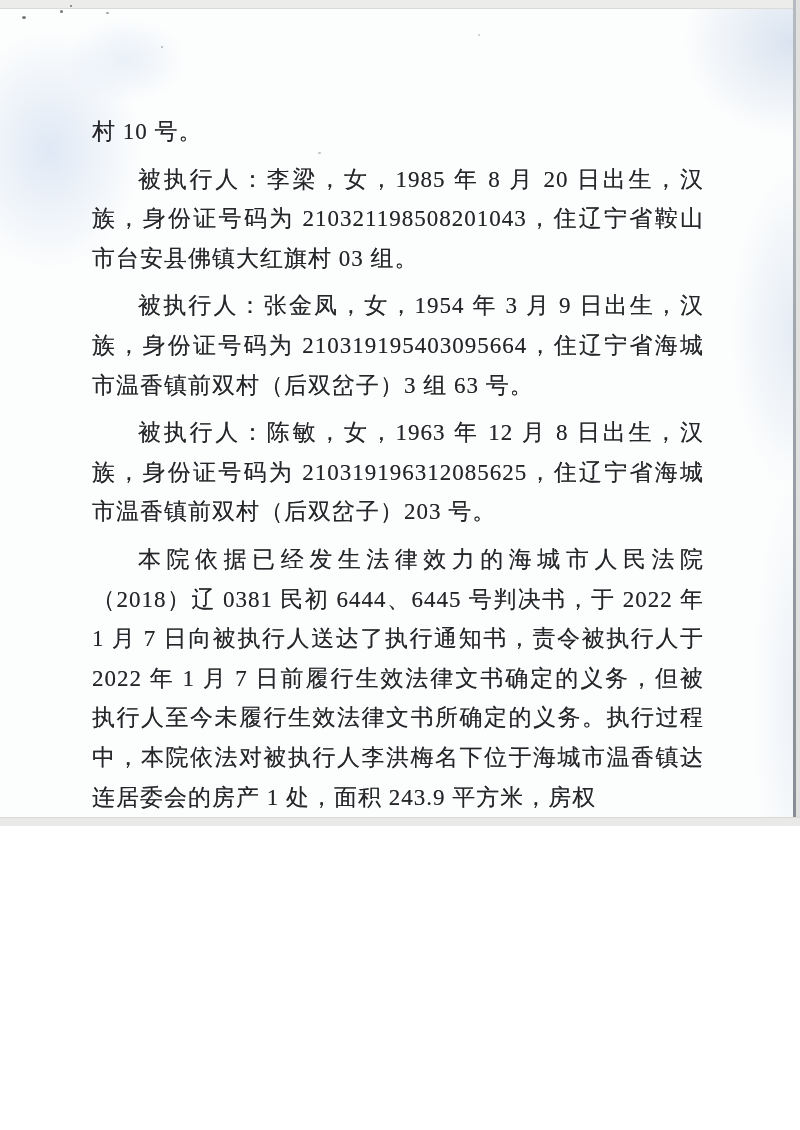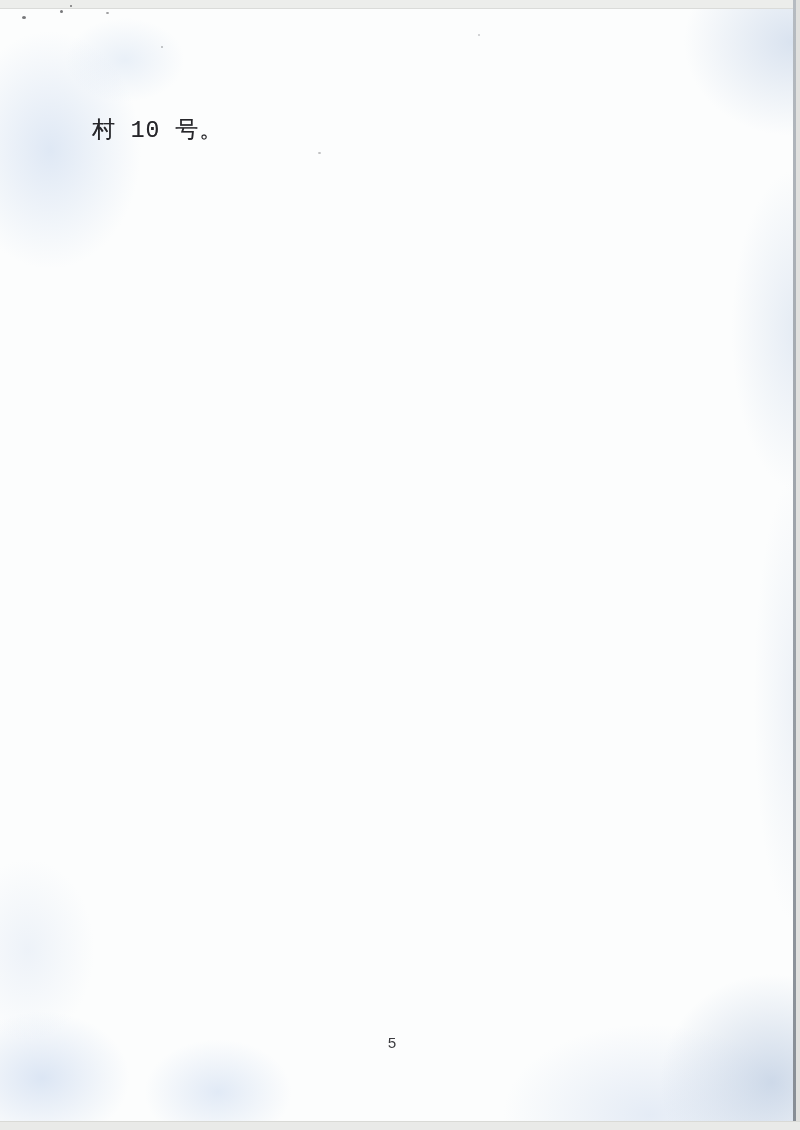--- a/index.html
+++ b/index.html
@@ -3,23 +3,23 @@
 <meta charset="utf-8">
 <style>
   html, body {
     margin: 0;
     padding: 0;
     background: #ffffff;
   }
   .scan-page {
     position: relative;
     width: 800px;
-    height: 1130px;
+    height: 826px;
     overflow: hidden;
-    font-family: Liberation Mono, monospace;
+    font-family: Liberation Serif, serif;
     background:
       
       radial-gradient(ellipse 130px 170px at 50px 150px, rgba(199,215,238,.55), rgba(199,215,238,0) 70%),
       radial-gradient(ellipse 85px 60px at 125px 60px, rgba(205,220,240,.40), rgba(205,220,240,0) 70%),
       
       radial-gradient(ellipse 150px 130px at 792px 42px, rgba(203,216,234,.70), rgba(203,216,234,0) 72%),
       radial-gradient(ellipse 95px 230px at 798px 330px, rgba(208,220,236,.55), rgba(208,220,236,0) 70%),
       
       radial-gradient(ellipse 60px 320px at 796px 700px, rgba(214,224,238,.40), rgba(214,224,238,0) 70%),
       
@@ -95,20 +95,24 @@
   .s7 { left: 478px; top: 34px; width: 2px; height: 2px; opacity:.3; }
 </style>
 </head>
 <body>
 
 <div class="scan-page">
   <div class="edge-top"></div>
 
   <div class="content">
       <p class="para">村 10 号。</p>
+      <p class="para indent">被执行人：李梁，女，1985 年 8 月 20 日出生，汉族，身份证号码为 210321198508201043，住辽宁省鞍山市台安县佛镇大红旗村 03 组。</p>
+      <p class="para indent">被执行人：张金凤，女，1954 年 3 月 9 日出生，汉族，身份证号码为 210319195403095664，住辽宁省海城市温香镇前双村（后双岔子）3 组 63 号。</p>
+      <p class="para indent">被执行人：陈敏，女，1963 年 12 月 8 日出生，汉族，身份证号码为 210319196312085625，住辽宁省海城市温香镇前双村（后双岔子）203 号。</p>
+      <p class="para indent">本院依据已经发生法律效力的海城市人民法院（2018）辽 0381 民初 6444、6445 号判决书，于 2022 年 1 月 7 日向被执行人送达了执行通知书，责令被执行人于 2022 年 1 月 7 日前履行生效法律文书确定的义务，但被执行人至今未履行生效法律文书所确定的义务。执行过程中，本院依法对被执行人李洪梅名下位于海城市温香镇达连居委会的房产 1 处，面积 243.9 平方米，房权</p>
     </div>
 
   <div class="page-number">5</div>
 
   <span class="speck s1"></span>
   <span class="speck s2"></span>
   <span class="speck s3"></span>
   <span class="speck s4"></span>
   <span class="speck s5"></span>
   <span class="speck s6"></span>

